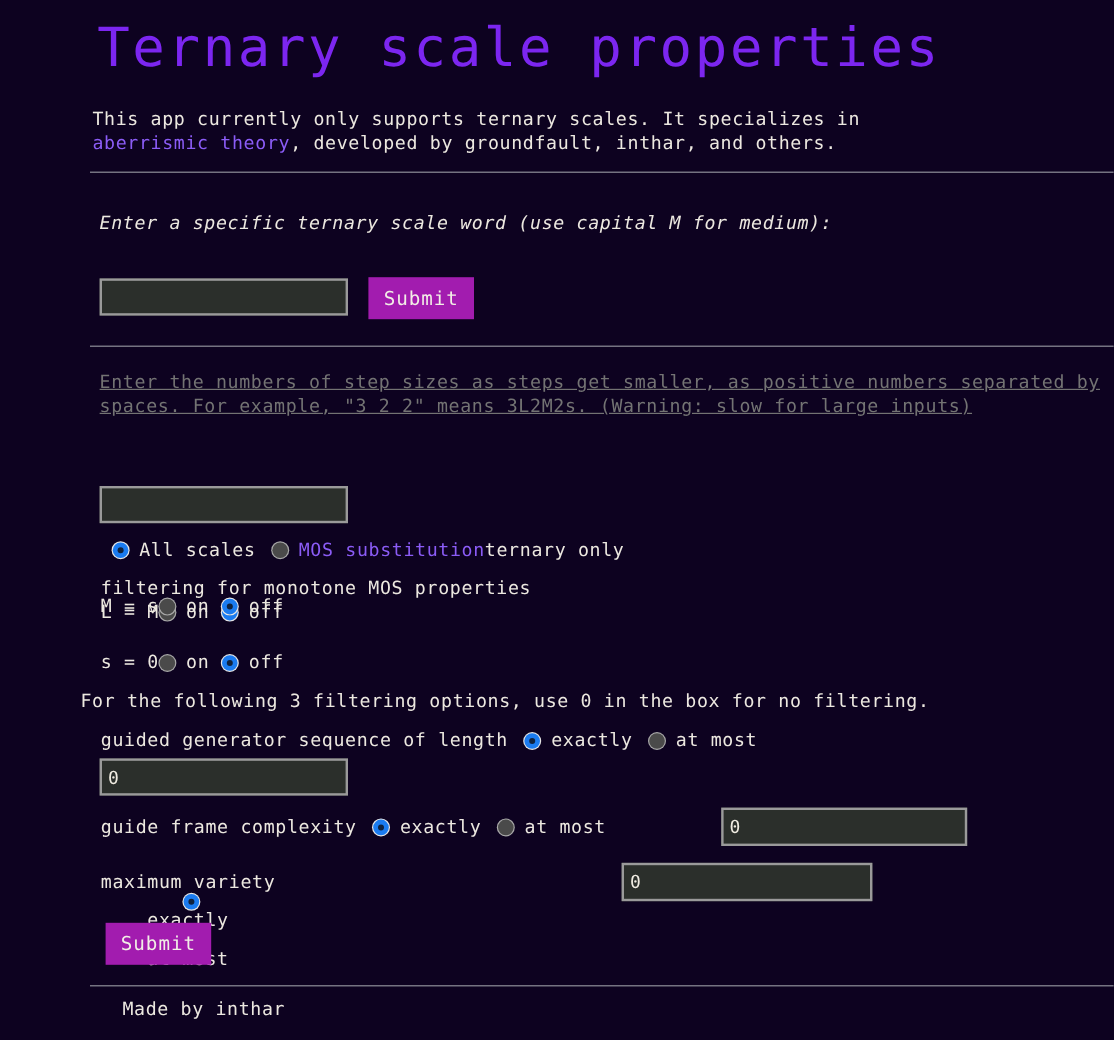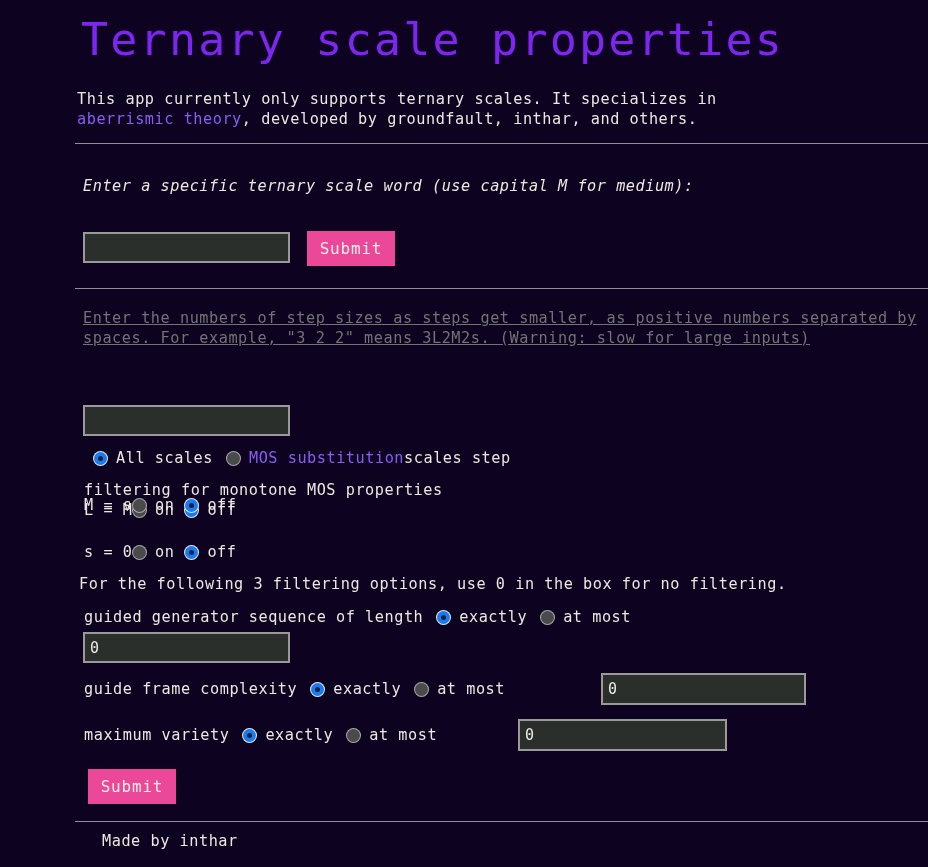--- a/index.html
+++ b/index.html
@@ -99,21 +99,21 @@
     border-radius: 0;
   }
   .inp-word { left: 35px; top: 232px; width: 207px; height: 31px; }
   .inp-steps { left: 35px; top: 405px; width: 207px; height: 31px; }
   .inp-ggs   { left: 35px; top: 632px; width: 207px; height: 31px; }
   .inp-gfc   { left: 553px; top: 673px; width: 205px; height: 32px; }
   .inp-mv    { left: 470px; top: 719px; width: 209px; height: 32px; }
 
   button.submit {
     position: absolute;
-    background: #ec4899;
+    background: #a21caf;
     border: none;
     color: #f2eee6;
     font-family: "DejaVu Sans Mono", "Liberation Mono", monospace;
     font-size: 16px;
     letter-spacing: 0.8px;
     padding: 0 12px;
     cursor: pointer;
     border-radius: 0;
   }
   .btn-1 { left: 259px; top: 231px; width: 88px; height: 35px; }
@@ -159,24 +159,24 @@
 
   .sp-r  { margin-right: 9px; }
   .sp-l  { margin-left: 14px; }
   .sp-l2 { margin-left: 11px; }
 
   .row-allscales { left: 46px; top: 449px; }
   .row-filterhdr { left: 36px; top: 481px; }
   .row-lm { left: 36px; top: 501px; }
   .row-ms { left: 36px; top: 496px; }
   .row-s0 { left: 36px; top: 543px; }
-  .row-note { left: 31px; top: 575px; text-align: center; }
+  .row-note { left: 19px; top: 575px; text-align: center; }
   .row-ggs { left: 36px; top: 608px; }
   .row-gfc { left: 36px; top: 680px; }
-  .row-mv  { left: 36px; top: 726px; }
+  .row-mv  { left: 36px; top: 726px; flex-direction: column; }
 
   .mono-col { display: inline-block; width: 49px; }
 
   .made-by {
     position: absolute;
     left: 27px;
     top: 832px;
     font-size: 15.2px;
     letter-spacing: 0.55px;
     color: #ece8e0;
@@ -208,21 +208,21 @@
 
   <div class="para-steps">Enter the numbers of step sizes as steps get smaller, as positive numbers separated by spaces. For example, "3 2 2" means 3L2M2s. (Warning: slow for large inputs)</div>
 
   <input class="txt inp-steps" type="text" value="" style="">
 
   <div class="radio-row row-allscales">
     <span class="radio on sp-r"></span>
     <span>All scales</span>
     <span class="radio off sp-l sp-r"></span>
     <a href="#" class="link">MOS substitution</a>
-      <span> scales step</span>
+      <span> ternary only</span>
   </div>
 
   <div class="radio-row row-filterhdr">filtering for monotone MOS properties</div>
 
   <div class="radio-row row-lm">
     <span class="mono-col">L = M</span>
     <span class="radio off sp-r"></span>
     <span>on</span>
     <span class="radio on sp-l2 sp-r"></span>
     <span>off</span>

